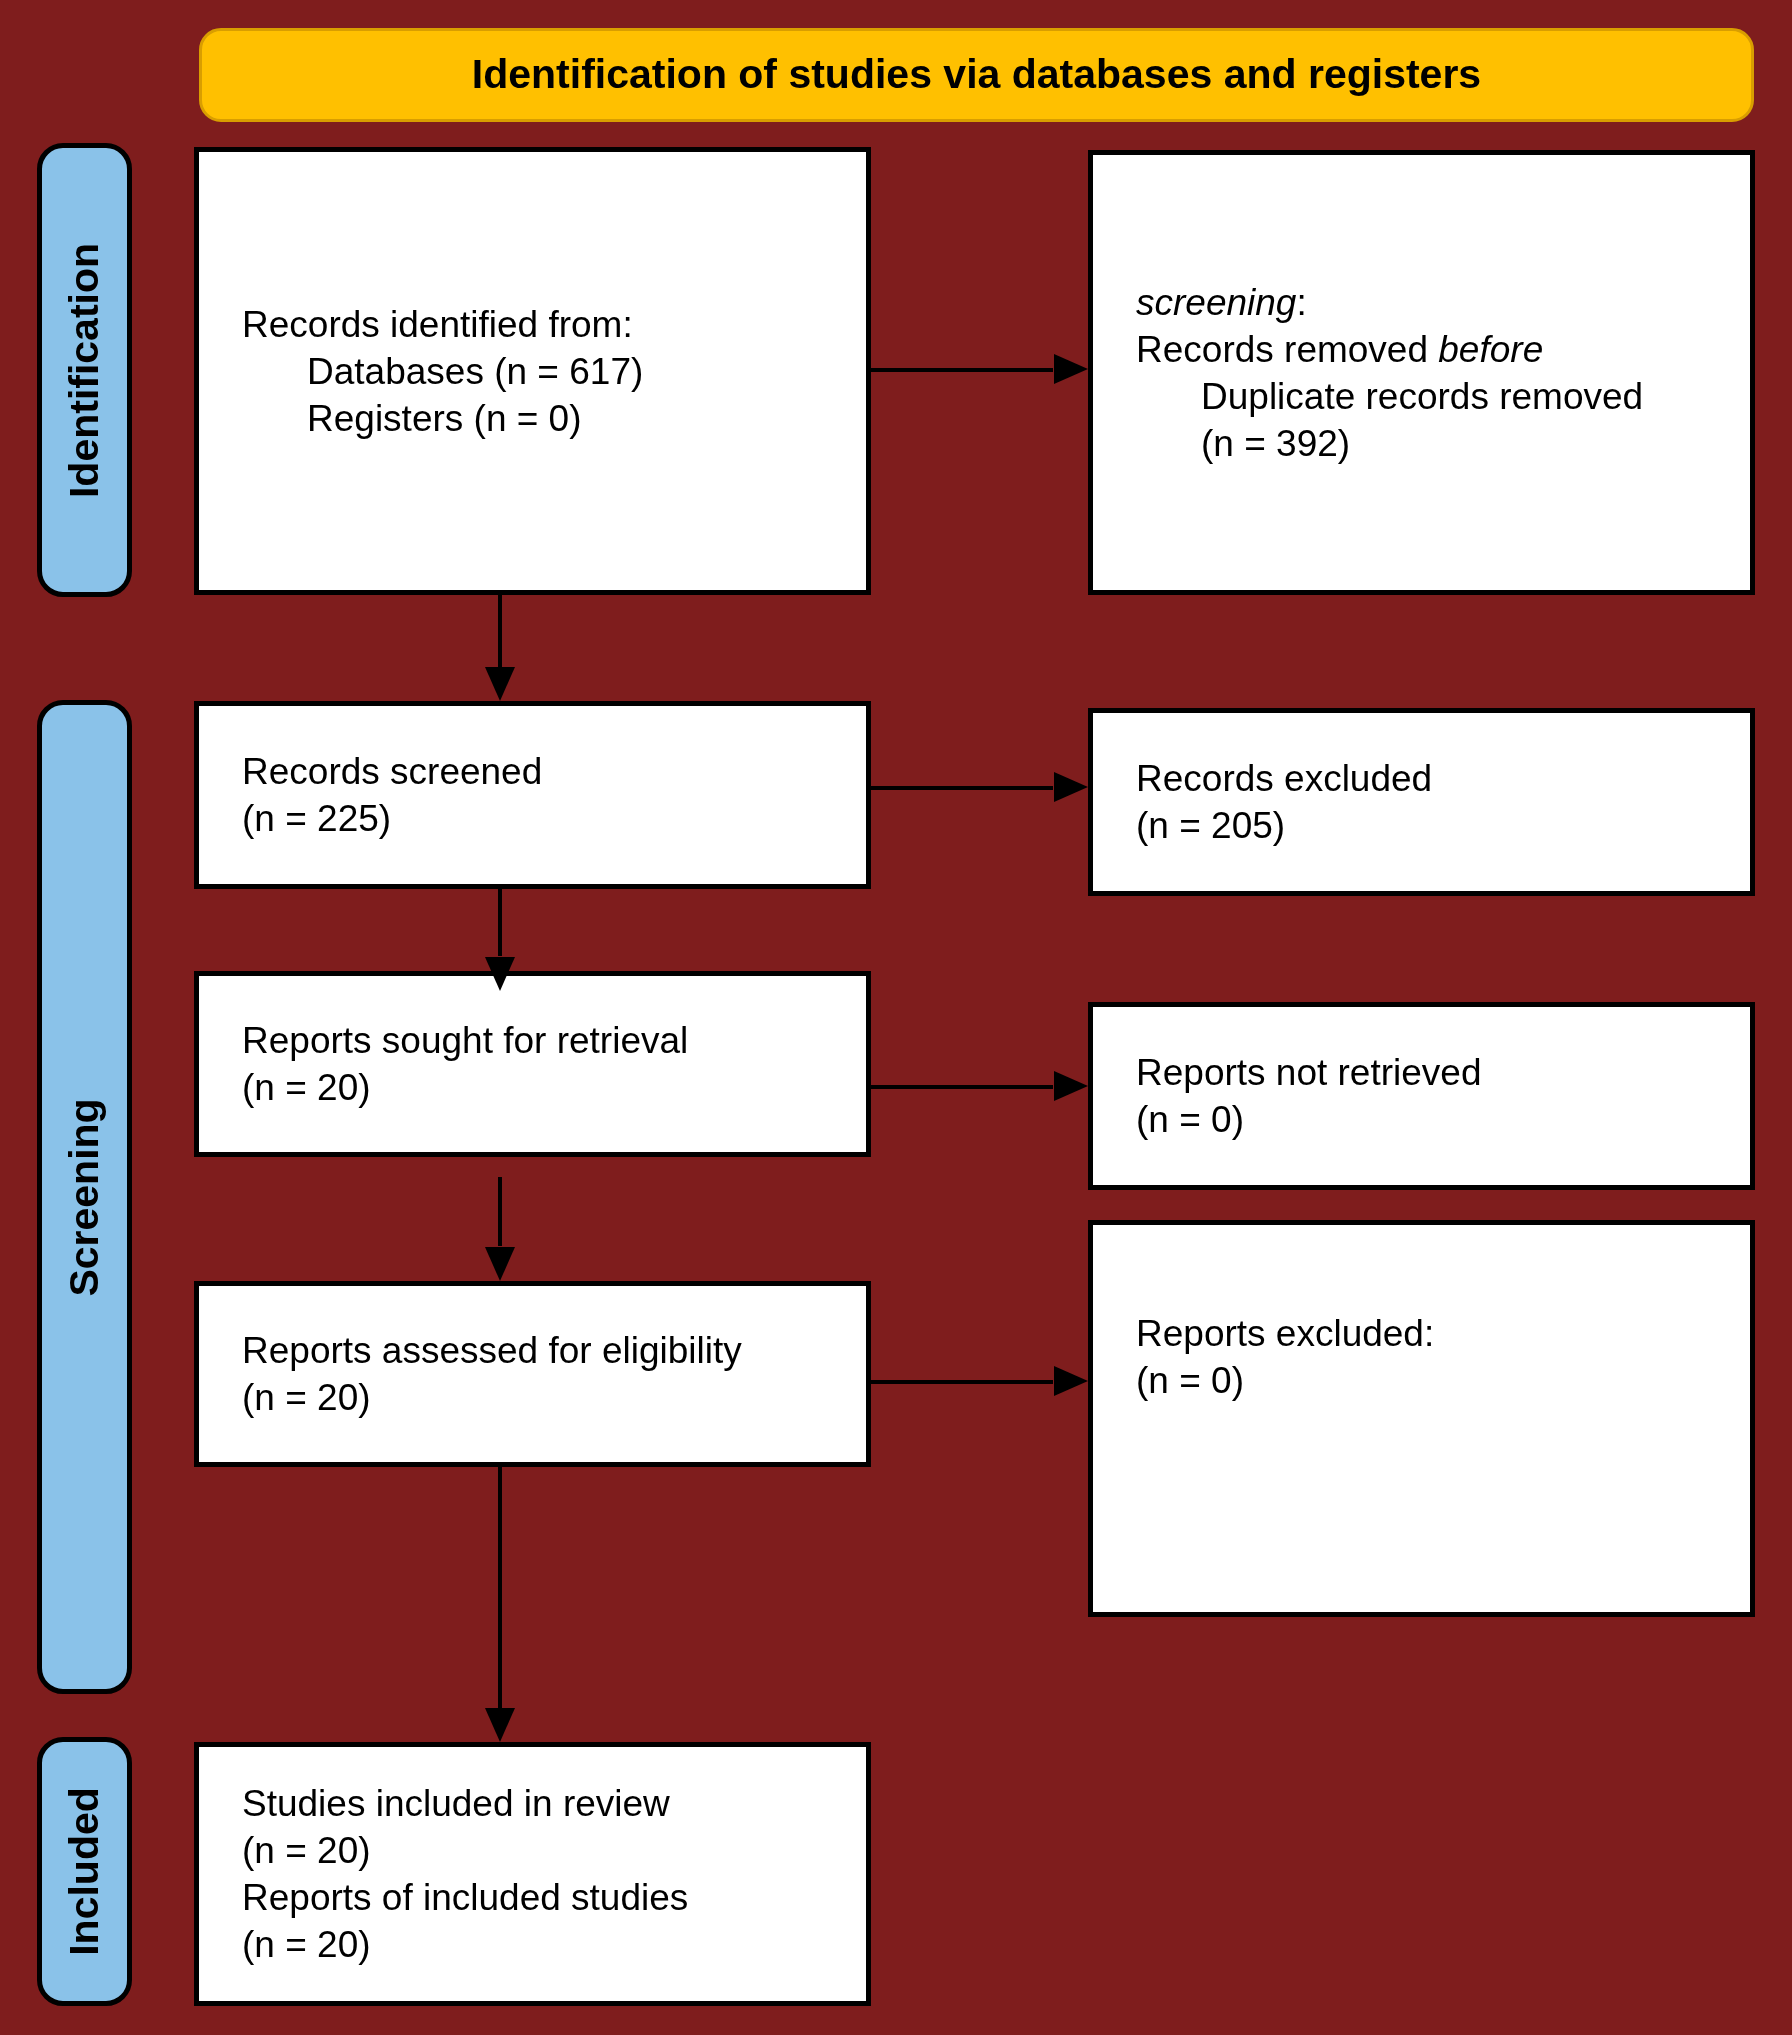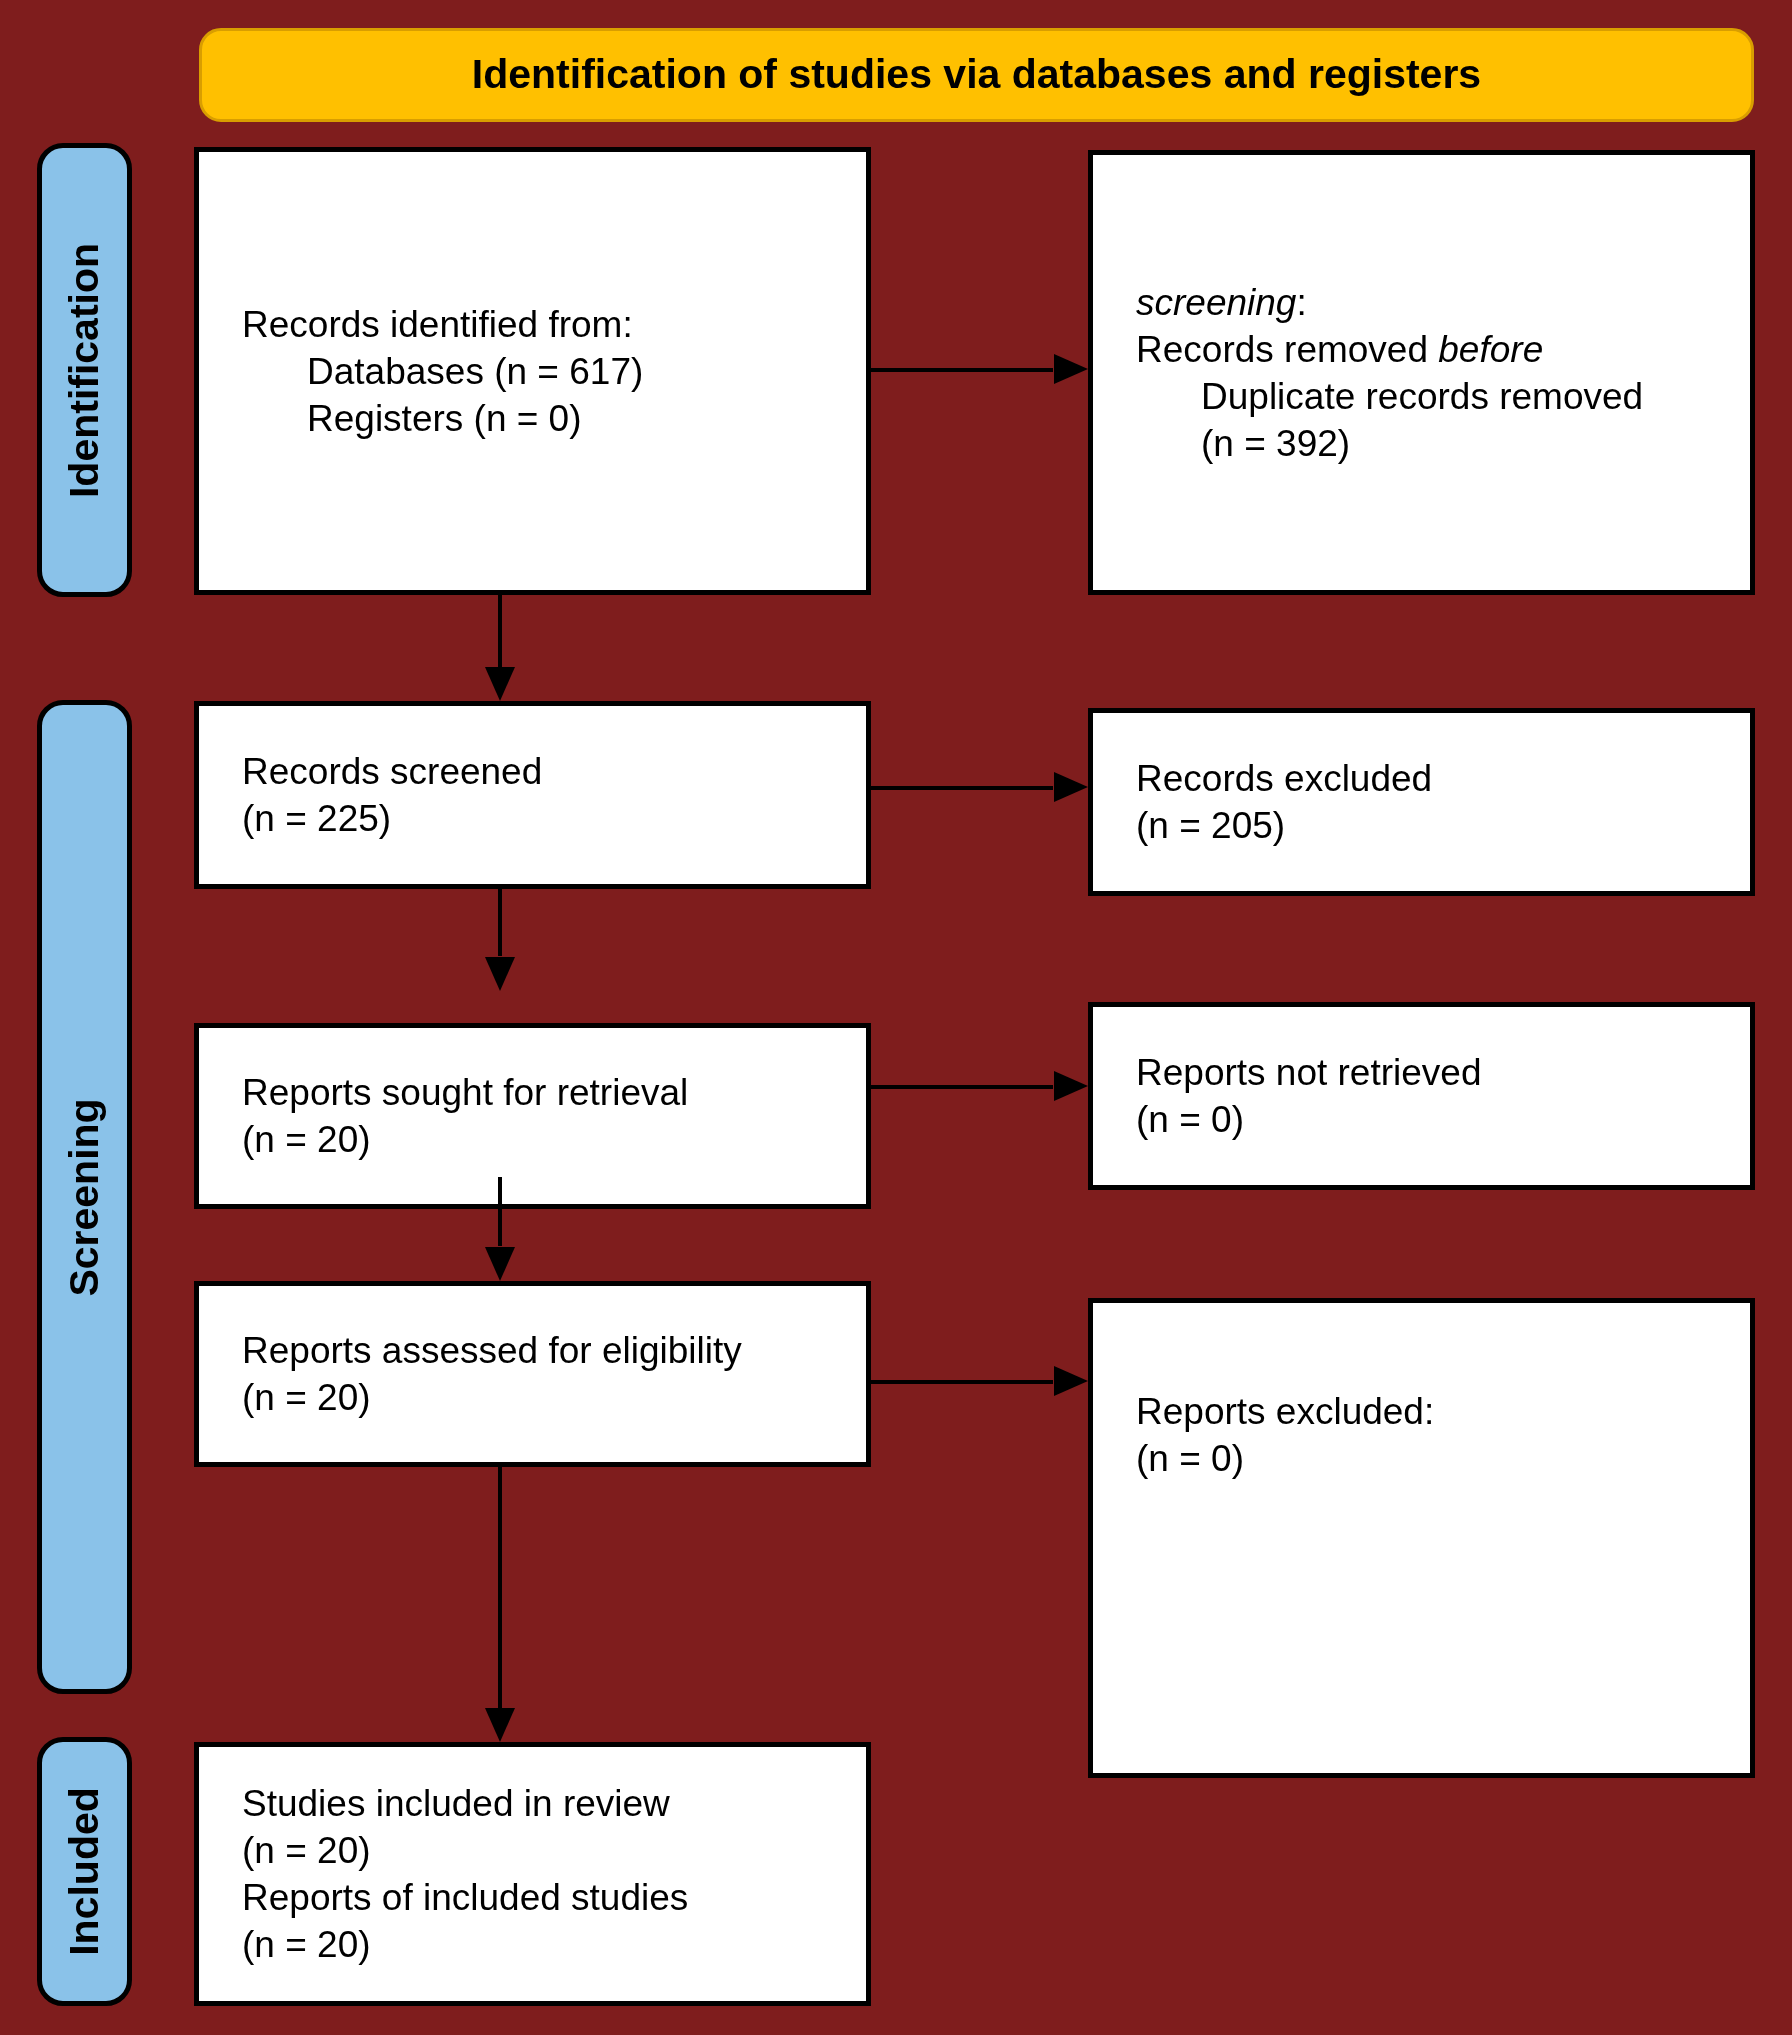--- a/index.html
+++ b/index.html
@@ -62,21 +62,21 @@
     <div>Records identified from:</div>
     <div class="indent">Databases (n = 617)</div>
     <div class="indent">Registers (n = 0)</div>
   </div>
 
   <div class="box" style="left:194px; top:701px; width:677px; height:188px;">
     <div>Records screened</div>
     <div>(n = 225)</div>
   </div>
 
-  <div class="box" style="left:194px; top:1023px; width:677px; height:186px;justify-content:center;">
+  <div class="box" style="left:194px; top:971px; width:677px; height:186px;justify-content:center;">
     <div>Reports sought for retrieval</div>
     <div>(n = 20)</div>
   </div>
 
   <div class="box" style="left:194px; top:1281px; width:677px; height:186px;">
     <div>Reports assessed for eligibility</div>
     <div>(n = 20)</div>
   </div>
 
   <div class="box" style="left:194px; top:1742px; width:677px; height:264px;">
@@ -96,21 +96,21 @@
   <div class="box" style="left:1088px; top:708px; width:667px; height:188px;">
     <div>Records excluded</div>
     <div>(n = 205)</div>
   </div>
 
   <div class="box" style="left:1088px; top:1002px; width:667px; height:188px;">
     <div>Reports not retrieved</div>
     <div>(n = 0)</div>
   </div>
 
-  <div class="box top-align" style="left:1088px; top:1298px; width:667px; height:480px;">
+  <div class="box top-align" style="left:1088px; top:1220px; width:667px; height:397px;">
     <div>Reports excluded:</div>
     <div>(n = 0)</div>
   </div>
 
   <div class="vline" style="left:498px; top:595px; height:72px;"></div>
   <div class="vhead" style="left:485px; top:667px;"></div>
 
   <div class="vline" style="left:498px; top:889px; height:67px;"></div>
   <div class="vhead" style="left:485px; top:957px;"></div>
 

